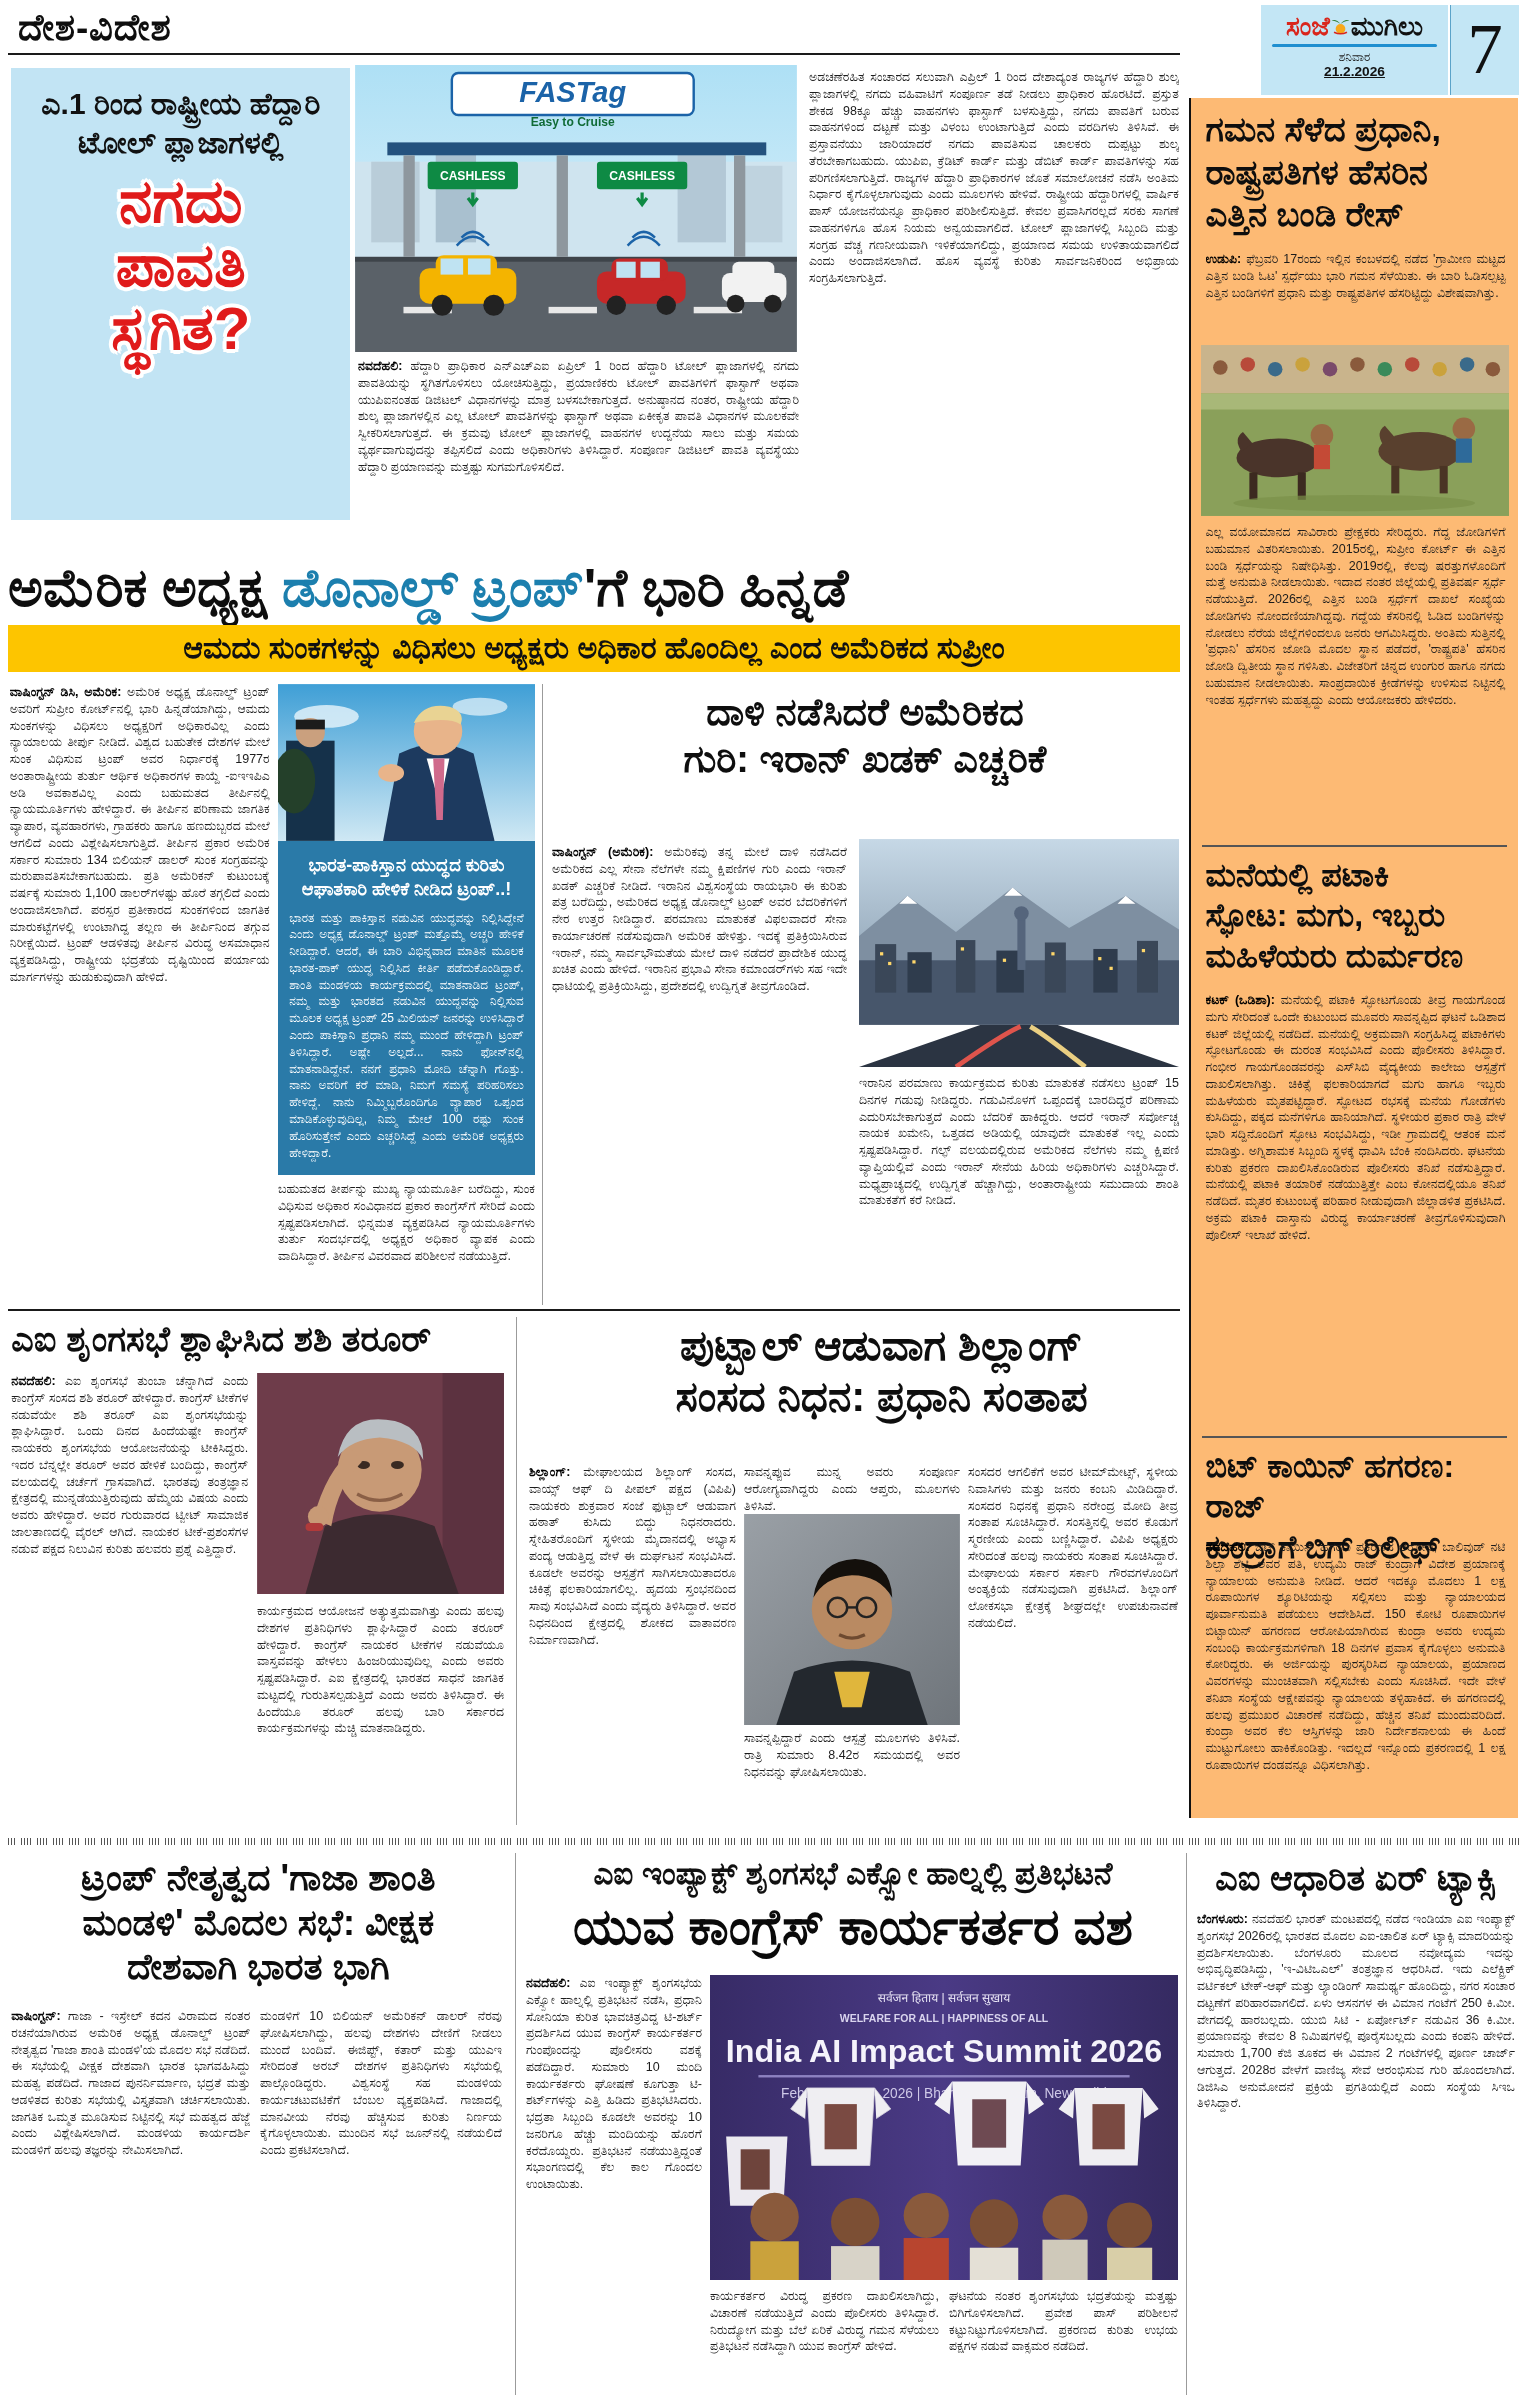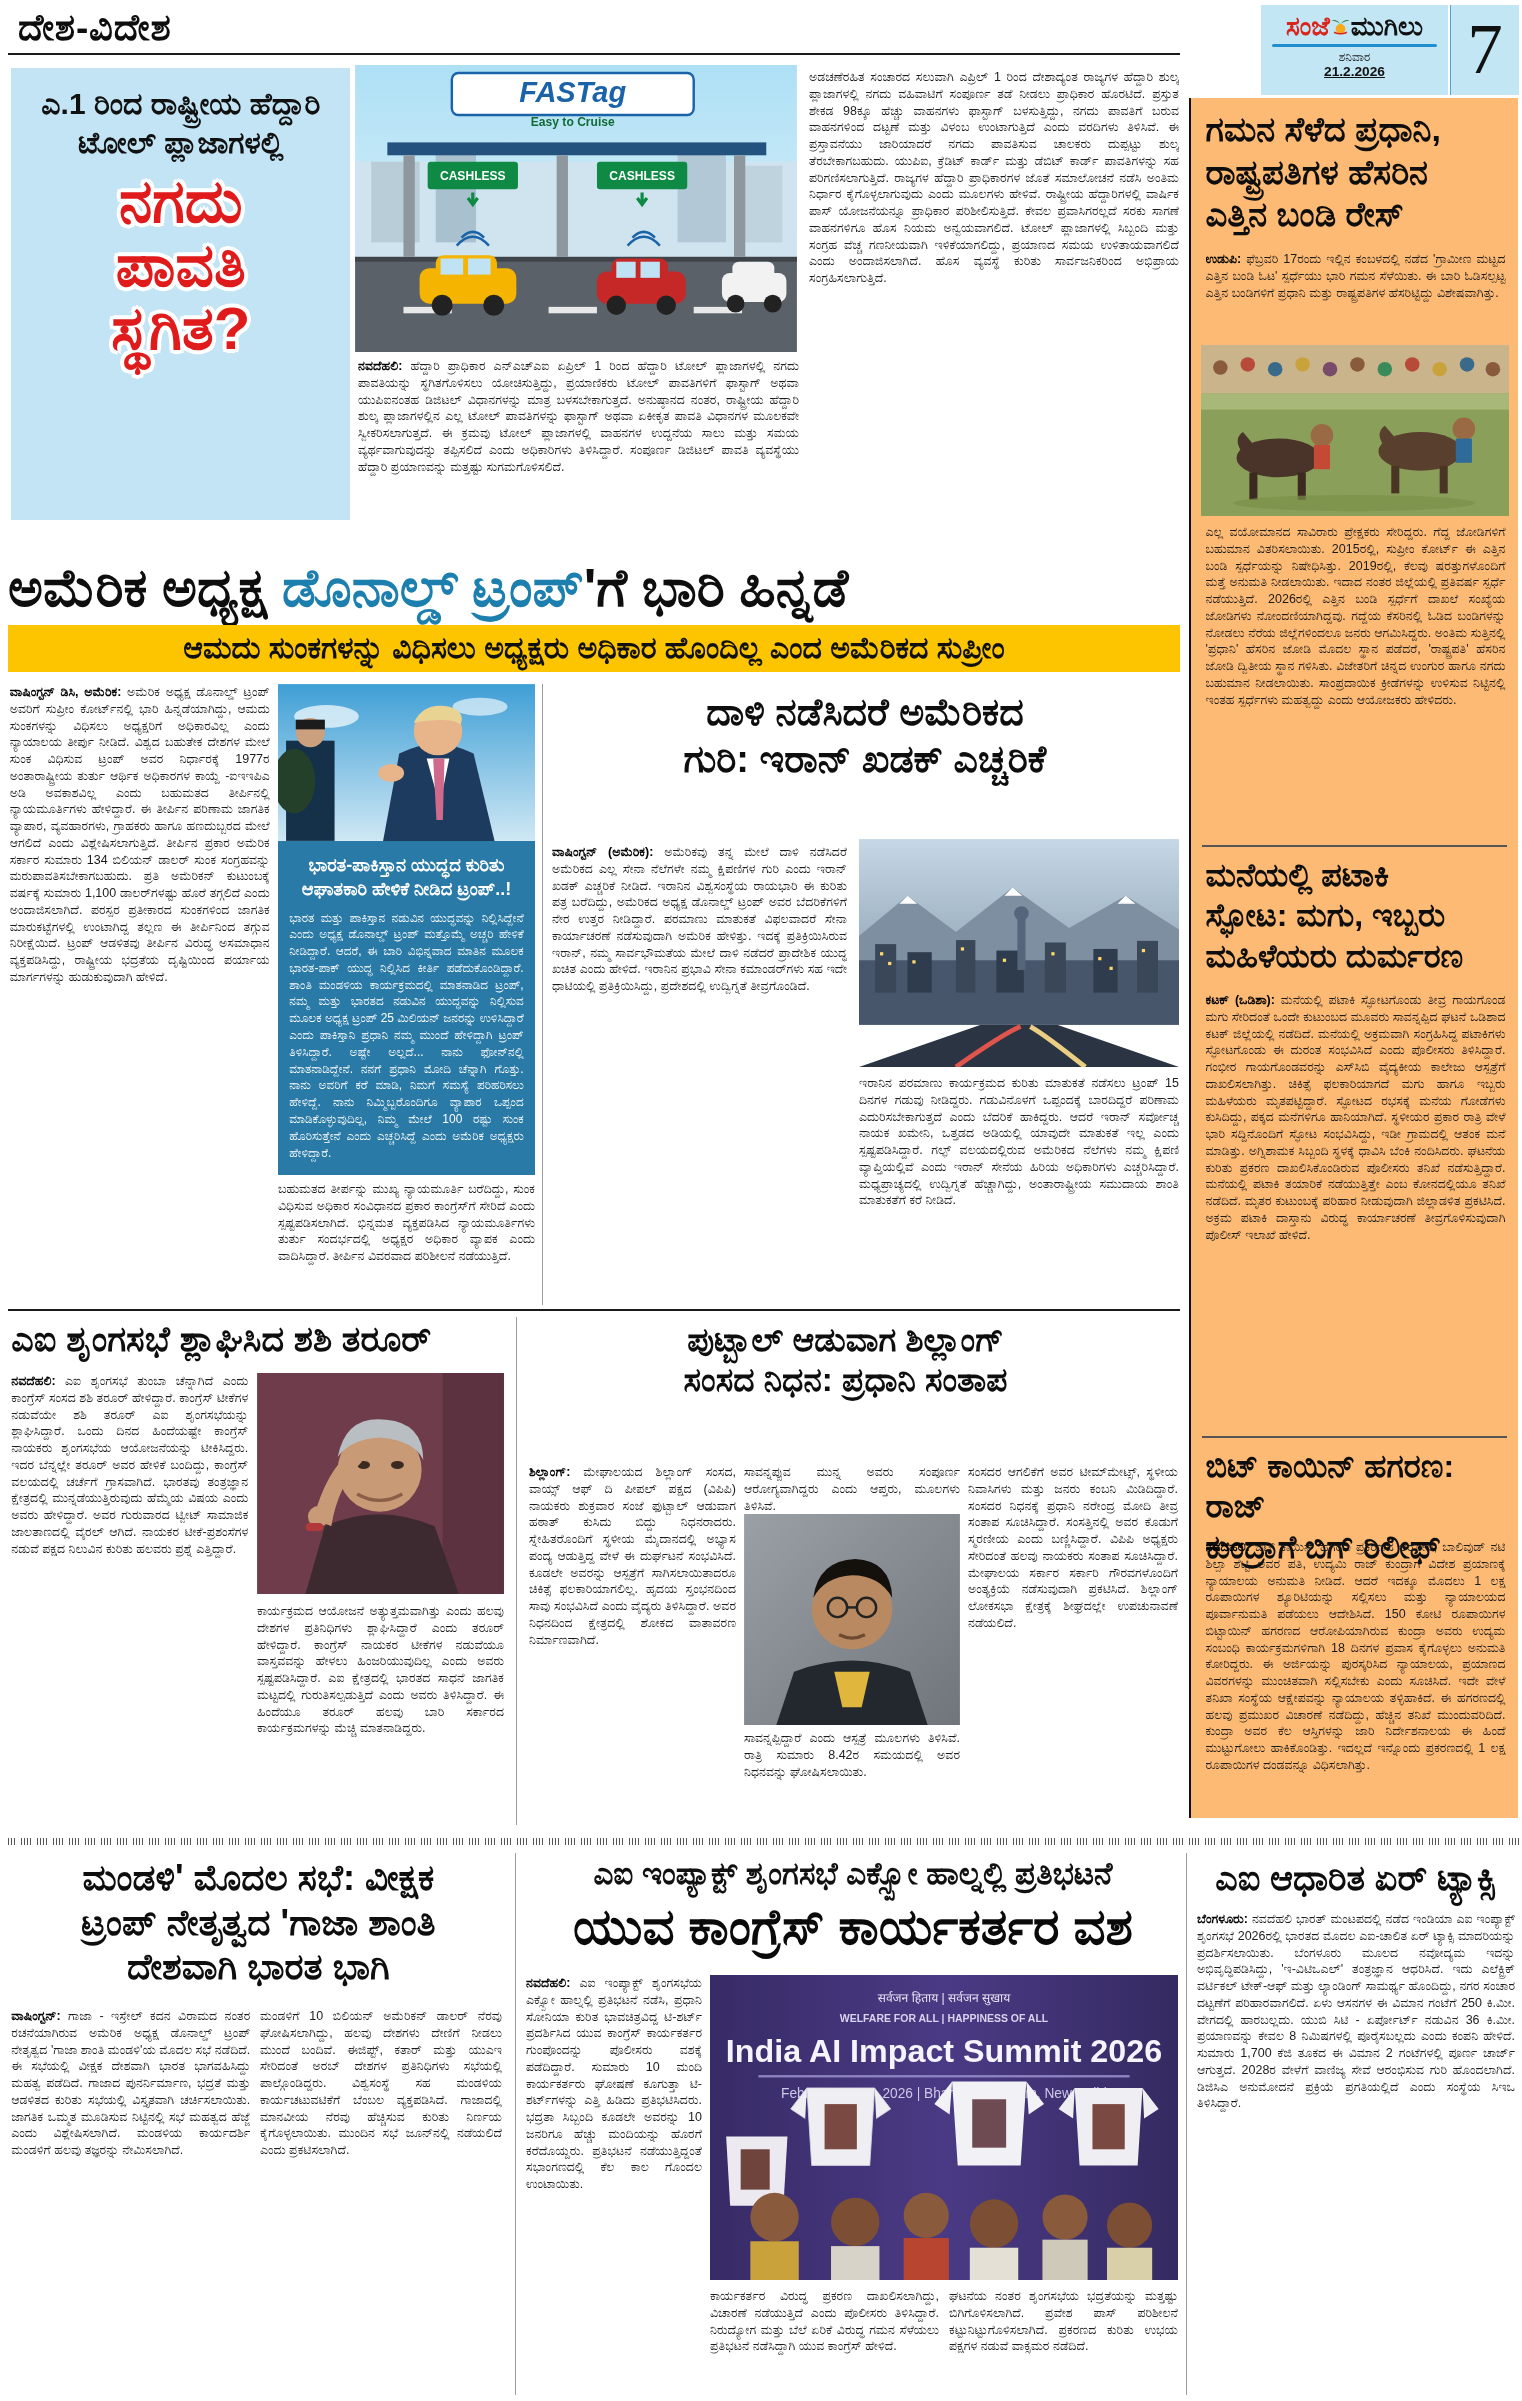--- a/index.html
+++ b/index.html
@@ -245,21 +245,21 @@
       <circle cx="76" cy="178" r="13" fill="#c89a76"></circle>
       <rect x="60" y="186" width="22" height="10" rx="5" fill="#b03a3a"></rect>
     </svg>
   </div>
   <p class="abs body" style="left:257px;top:1603px;width:247px;height:221px;margin:0;">
     <span>ಕಾರ್ಯಕ್ರಮದ ಆಯೋಜನೆ ಅತ್ಯುತ್ತಮವಾಗಿತ್ತು ಎಂದು ಹಲವು ದೇಶಗಳ ಪ್ರತಿನಿಧಿಗಳು ಶ್ಲಾಘಿಸಿದ್ದಾರೆ ಎಂದು ತರೂರ್ ಹೇಳಿದ್ದಾರೆ. ಕಾಂಗ್ರೆಸ್ ನಾಯಕರ ಟೀಕೆಗಳ ನಡುವೆಯೂ ವಾಸ್ತವವನ್ನು ಹೇಳಲು ಹಿಂಜರಿಯುವುದಿಲ್ಲ ಎಂದು ಅವರು ಸ್ಪಷ್ಟಪಡಿಸಿದ್ದಾರೆ. ಎಐ ಕ್ಷೇತ್ರದಲ್ಲಿ ಭಾರತದ ಸಾಧನೆ ಜಾಗತಿಕ ಮಟ್ಟದಲ್ಲಿ ಗುರುತಿಸಲ್ಪಡುತ್ತಿದೆ ಎಂದು ಅವರು ತಿಳಿಸಿದ್ದಾರೆ. ಈ ಹಿಂದೆಯೂ ತರೂರ್ ಹಲವು ಬಾರಿ ಸರ್ಕಾರದ ಕಾರ್ಯಕ್ರಮಗಳನ್ನು ಮೆಚ್ಚಿ ಮಾತನಾಡಿದ್ದರು.</span>
   </p>
 
   <div class="abs rule-v" style="left:516px;top:1317px;width:0.8px;height:508px;"></div>
 
-  <div class="abs center" style="left:521px;top:1320px;width:649px;font-size:33px;font-weight:800;line-height:1.22;color:#0e0e0e;">
+  <div class="abs center" style="left:557px;top:1320px;width:649px;font-size:42px;font-weight:800;line-height:1.22;color:#0e0e0e;">
     <div>ಪುಟ್ಬಾಲ್ ಆಡುವಾಗ ಶಿಲ್ಲಾಂಗ್</div>
     <div>ಸಂಸದ ನಿಧನ: ಪ್ರಧಾನಿ ಸಂತಾಪ</div>
   </div>
   <p class="abs body" style="left:529px;top:1464px;width:207px;height:362px;margin:0;">
     <b class="dl">ಶಿಲ್ಲಾಂಗ್:</b>
     <span>ಮೇಘಾಲಯದ ಶಿಲ್ಲಾಂಗ್ ಸಂಸದ, ವಾಯ್ಸ್ ಆಫ್ ದಿ ಪೀಪಲ್ ಪಕ್ಷದ (ವಿಪಿಪಿ) ನಾಯಕರು ಶುಕ್ರವಾರ ಸಂಜೆ ಫುಟ್ಬಾಲ್ ಆಡುವಾಗ ಹಠಾತ್ ಕುಸಿದು ಬಿದ್ದು ನಿಧನರಾದರು. ಸ್ನೇಹಿತರೊಂದಿಗೆ ಸ್ಥಳೀಯ ಮೈದಾನದಲ್ಲಿ ಅಭ್ಯಾಸ ಪಂದ್ಯ ಆಡುತ್ತಿದ್ದ ವೇಳೆ ಈ ದುರ್ಘಟನೆ ಸಂಭವಿಸಿದೆ. ಕೂಡಲೇ ಅವರನ್ನು ಆಸ್ಪತ್ರೆಗೆ ಸಾಗಿಸಲಾಯಿತಾದರೂ ಚಿಕಿತ್ಸೆ ಫಲಕಾರಿಯಾಗಲಿಲ್ಲ. ಹೃದಯ ಸ್ತಂಭನದಿಂದ ಸಾವು ಸಂಭವಿಸಿದೆ ಎಂದು ವೈದ್ಯರು ತಿಳಿಸಿದ್ದಾರೆ. ಅವರ ನಿಧನದಿಂದ ಕ್ಷೇತ್ರದಲ್ಲಿ ಶೋಕದ ವಾತಾವರಣ ನಿರ್ಮಾಣವಾಗಿದೆ.</span>
   </p>
   <p class="abs body" style="left:744px;top:1464px;width:216px;height:47px;margin:0;">
     <span>ಸಾವನ್ನಪ್ಪುವ ಮುನ್ನ ಅವರು ಸಂಪೂರ್ಣ ಆರೋಗ್ಯವಾಗಿದ್ದರು ಎಂದು ಆಪ್ತರು, ಮೂಲಗಳು ತಿಳಿಸಿವೆ.</span>
   </p>
@@ -285,22 +285,22 @@
   <p class="abs body" style="left:744px;top:1730px;width:216px;height:95px;margin:0;">
     <span>ಸಾವನ್ನಪ್ಪಿದ್ದಾರೆ ಎಂದು ಆಸ್ಪತ್ರೆ ಮೂಲಗಳು ತಿಳಿಸಿವೆ. ರಾತ್ರಿ ಸುಮಾರು 8.42ರ ಸಮಯದಲ್ಲಿ ಅವರ ನಿಧನವನ್ನು ಘೋಷಿಸಲಾಯಿತು.</span>
   </p>
   <p class="abs body" style="left:968px;top:1464px;width:210px;height:362px;margin:0;">
     <span>ಸಂಸದರ ಆಗಲಿಕೆಗೆ ಅವರ ಟೀಮ್‌ಮೇಟ್ಸ್, ಸ್ಥಳೀಯ ನಿವಾಸಿಗಳು ಮತ್ತು ಜನರು ಕಂಬನಿ ಮಿಡಿದಿದ್ದಾರೆ. ಸಂಸದರ ನಿಧನಕ್ಕೆ ಪ್ರಧಾನಿ ನರೇಂದ್ರ ಮೋದಿ ತೀವ್ರ ಸಂತಾಪ ಸೂಚಿಸಿದ್ದಾರೆ. ಸಂಸತ್ತಿನಲ್ಲಿ ಅವರ ಕೊಡುಗೆ ಸ್ಮರಣೀಯ ಎಂದು ಬಣ್ಣಿಸಿದ್ದಾರೆ. ವಿಪಿಪಿ ಅಧ್ಯಕ್ಷರು ಸೇರಿದಂತೆ ಹಲವು ನಾಯಕರು ಸಂತಾಪ ಸೂಚಿಸಿದ್ದಾರೆ. ಮೇಘಾಲಯ ಸರ್ಕಾರ ಸರ್ಕಾರಿ ಗೌರವಗಳೊಂದಿಗೆ ಅಂತ್ಯಕ್ರಿಯೆ ನಡೆಸುವುದಾಗಿ ಪ್ರಕಟಿಸಿದೆ. ಶಿಲ್ಲಾಂಗ್ ಲೋಕಸಭಾ ಕ್ಷೇತ್ರಕ್ಕೆ ಶೀಘ್ರದಲ್ಲೇ ಉಪಚುನಾವಣೆ ನಡೆಯಲಿದೆ.</span>
   </p>
 
   <div class="abs dotted-band" style="left:8px;top:1838px;width:1511px;height:6.5px;"></div>
 
   <div class="abs center" style="left:11.3px;top:1856px;width:494px;font-size:36px;font-weight:800;line-height:1.24;color:#0e0e0e;">
+    <div>ಟ್ರಂಪ್ ನೇತೃತ್ವದ 'ಗಾಜಾ ಶಾಂತಿ</div>
     <div>ಮಂಡಳಿ' ಮೊದಲ ಸಭೆ: ವೀಕ್ಷಕ</div>
-    <div>ಟ್ರಂಪ್ ನೇತೃತ್ವದ 'ಗಾಜಾ ಶಾಂತಿ</div>
     <div>ದೇಶವಾಗಿ ಭಾರತ ಭಾಗಿ</div>
   </div>
   <p class="abs body" style="left:11.3px;top:2008px;width:239px;height:386px;margin:0;">
     <b class="dl">ವಾಷಿಂಗ್ಟನ್:</b>
     <span>ಗಾಜಾ - ಇಸ್ರೇಲ್ ಕದನ ವಿರಾಮದ ನಂತರ ರಚನೆಯಾಗಿರುವ ಅಮೆರಿಕ ಅಧ್ಯಕ್ಷ ಡೊನಾಲ್ಡ್ ಟ್ರಂಪ್ ನೇತೃತ್ವದ 'ಗಾಜಾ ಶಾಂತಿ ಮಂಡಳಿ'ಯ ಮೊದಲ ಸಭೆ ನಡೆದಿದೆ. ಈ ಸಭೆಯಲ್ಲಿ ವೀಕ್ಷಕ ದೇಶವಾಗಿ ಭಾರತ ಭಾಗವಹಿಸಿದ್ದು ಮಹತ್ವ ಪಡೆದಿದೆ. ಗಾಜಾದ ಪುನರ್ನಿರ್ಮಾಣ, ಭದ್ರತೆ ಮತ್ತು ಆಡಳಿತದ ಕುರಿತು ಸಭೆಯಲ್ಲಿ ವಿಸ್ತೃತವಾಗಿ ಚರ್ಚಿಸಲಾಯಿತು. ಜಾಗತಿಕ ಒಮ್ಮತ ಮೂಡಿಸುವ ನಿಟ್ಟಿನಲ್ಲಿ ಸಭೆ ಮಹತ್ವದ ಹೆಜ್ಜೆ ಎಂದು ವಿಶ್ಲೇಷಿಸಲಾಗಿದೆ. ಮಂಡಳಿಯ ಕಾರ್ಯದರ್ಶಿ ಮಂಡಳಿಗೆ ಹಲವು ತಜ್ಞರನ್ನು ನೇಮಿಸಲಾಗಿದೆ.</span>
   </p>
   <p class="abs body" style="left:260px;top:2008px;width:242px;height:386px;margin:0;">
     <span>ಮಂಡಳಿಗೆ 10 ಬಿಲಿಯನ್ ಅಮೆರಿಕನ್ ಡಾಲರ್ ನೆರವು ಘೋಷಿಸಲಾಗಿದ್ದು, ಹಲವು ದೇಶಗಳು ದೇಣಿಗೆ ನೀಡಲು ಮುಂದೆ ಬಂದಿವೆ. ಈಜಿಪ್ಟ್, ಕತಾರ್ ಮತ್ತು ಯುಎಇ ಸೇರಿದಂತೆ ಅರಬ್ ದೇಶಗಳ ಪ್ರತಿನಿಧಿಗಳು ಸಭೆಯಲ್ಲಿ ಪಾಲ್ಗೊಂಡಿದ್ದರು. ವಿಶ್ವಸಂಸ್ಥೆ ಸಹ ಮಂಡಳಿಯ ಕಾರ್ಯಚಟುವಟಿಕೆಗೆ ಬೆಂಬಲ ವ್ಯಕ್ತಪಡಿಸಿದೆ. ಗಾಜಾದಲ್ಲಿ ಮಾನವೀಯ ನೆರವು ಹೆಚ್ಚಿಸುವ ಕುರಿತು ನಿರ್ಣಯ ಕೈಗೊಳ್ಳಲಾಯಿತು. ಮುಂದಿನ ಸಭೆ ಜೂನ್‌ನಲ್ಲಿ ನಡೆಯಲಿದೆ ಎಂದು ಪ್ರಕಟಿಸಲಾಗಿದೆ.</span>
   </p>
 

